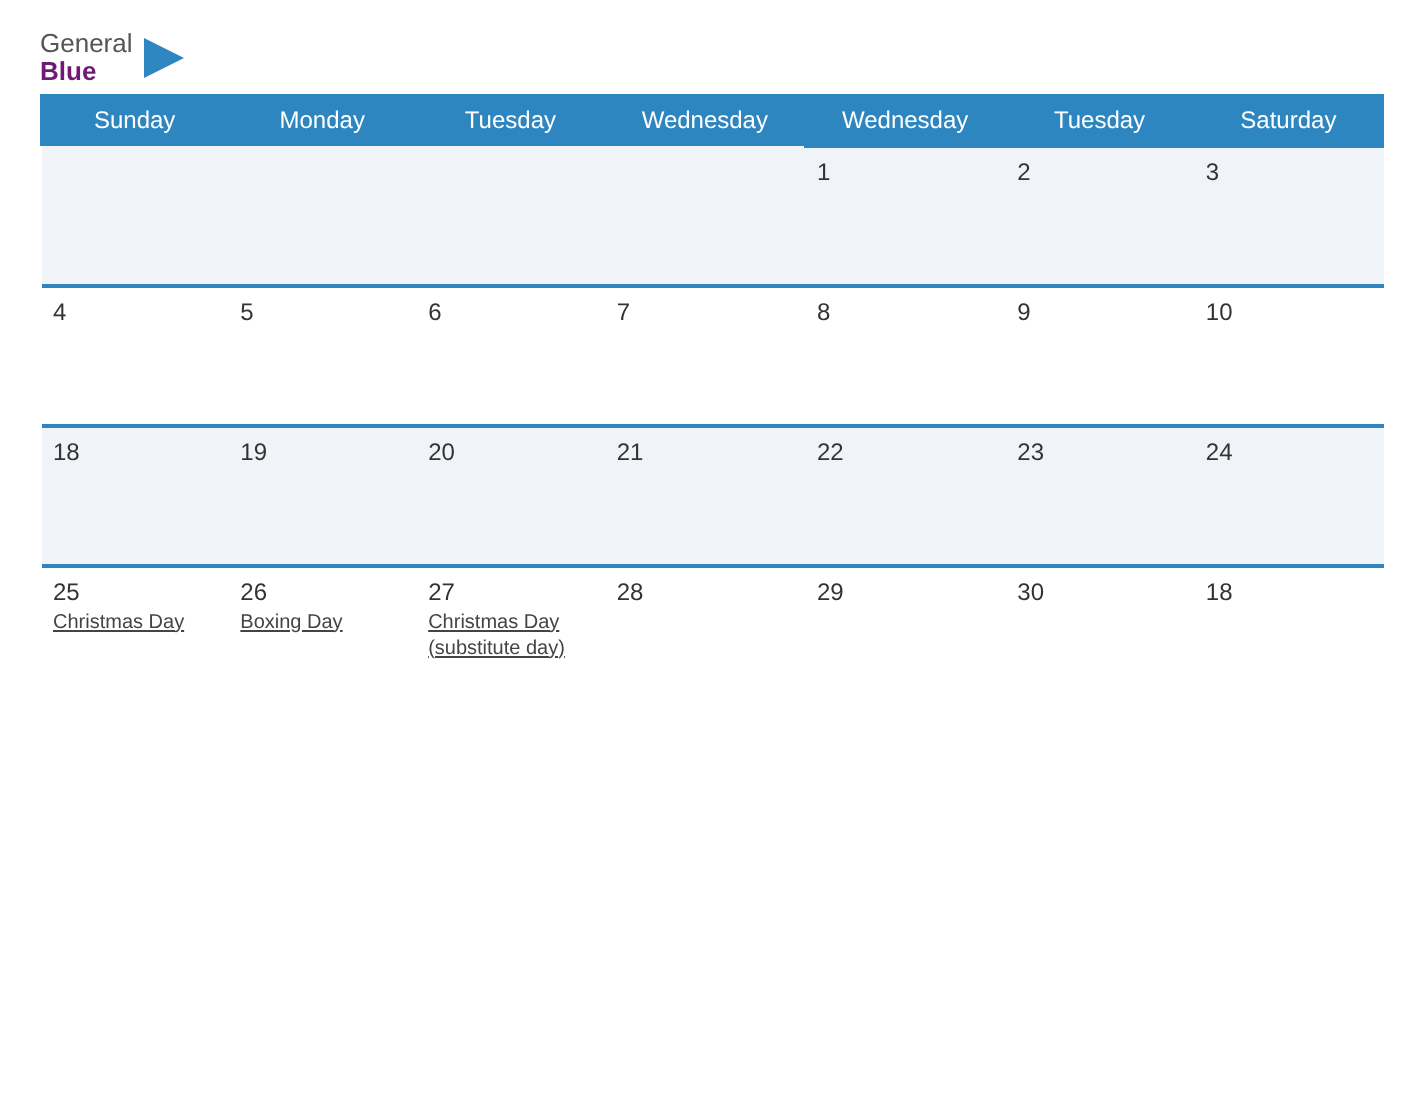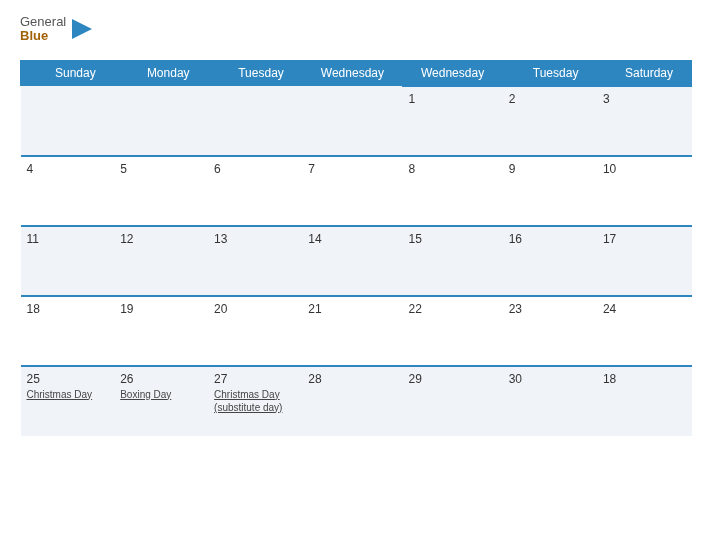--- a/index.html
+++ b/index.html
@@ -13,34 +13,34 @@
     .page {
       width: 712px;
       height: 550px;
       background: #fff;
       padding: 15px 20px 10px 20px;
     }
     .header {
       display: flex;
       align-items: center;
       justify-content: space-between;
-      margin-bottom: 16px;
+      margin-bottom: 3px;
     }
     .logo {
       display: flex;
       align-items: center;
       gap: 0;
     }
     .logo-text {
       font-size: 13px;
       color: #555;
       line-height: 1.1;
     }
     .logo-text span {
-      color: #a16207;
+      color: #701a75;
       font-weight: bold;
     }
     .logo-flag {
       width: 28px;
       height: 28px;
       margin-left: 2px;
     }
     .title {
       font-size: 32px;
       font-weight: 300;
@@ -58,21 +58,21 @@
       border-collapse: collapse;
     }
     .calendar thead tr {
       background: #2e86c1;
     }
     .calendar thead th {
       color: #fff;
       font-size: 12px;
       font-weight: 400;
       padding: 5px 18px;
-      text-align: right;
+      text-align: center;
       border: 1px solid #2e86c1;
     }
     .calendar tbody tr {
       height: 70px;
     }
     .calendar tbody tr:nth-child(odd) {
       background: #f0f4f8;
     }
     .calendar tbody tr:nth-child(even) {
       background: #fff;
@@ -172,43 +172,20 @@
           </td>
           <td>
             <span class="day-number">9</span>
           </td>
           <td>
             <span class="day-number">10</span>
           </td>
         </tr>
         <tr>
           <td>
-            <span class="day-number">11</span>
-          </td>
-          <td>
-            <span class="day-number">12</span>
-          </td>
-          <td>
-            <span class="day-number">13</span>
-          </td>
-          <td>
-            <span class="day-number">14</span>
-          </td>
-          <td>
-            <span class="day-number">15</span>
-          </td>
-          <td>
-            <span class="day-number">16</span>
-          </td>
-          <td>
-            <span class="day-number">17</span>
-          </td>
-        </tr>
-        <tr>
-          <td>
             <span class="day-number">18</span>
           </td>
           <td>
             <span class="day-number">19</span>
           </td>
           <td>
             <span class="day-number">20</span>
           </td>
           <td>
             <span class="day-number">21</span>

